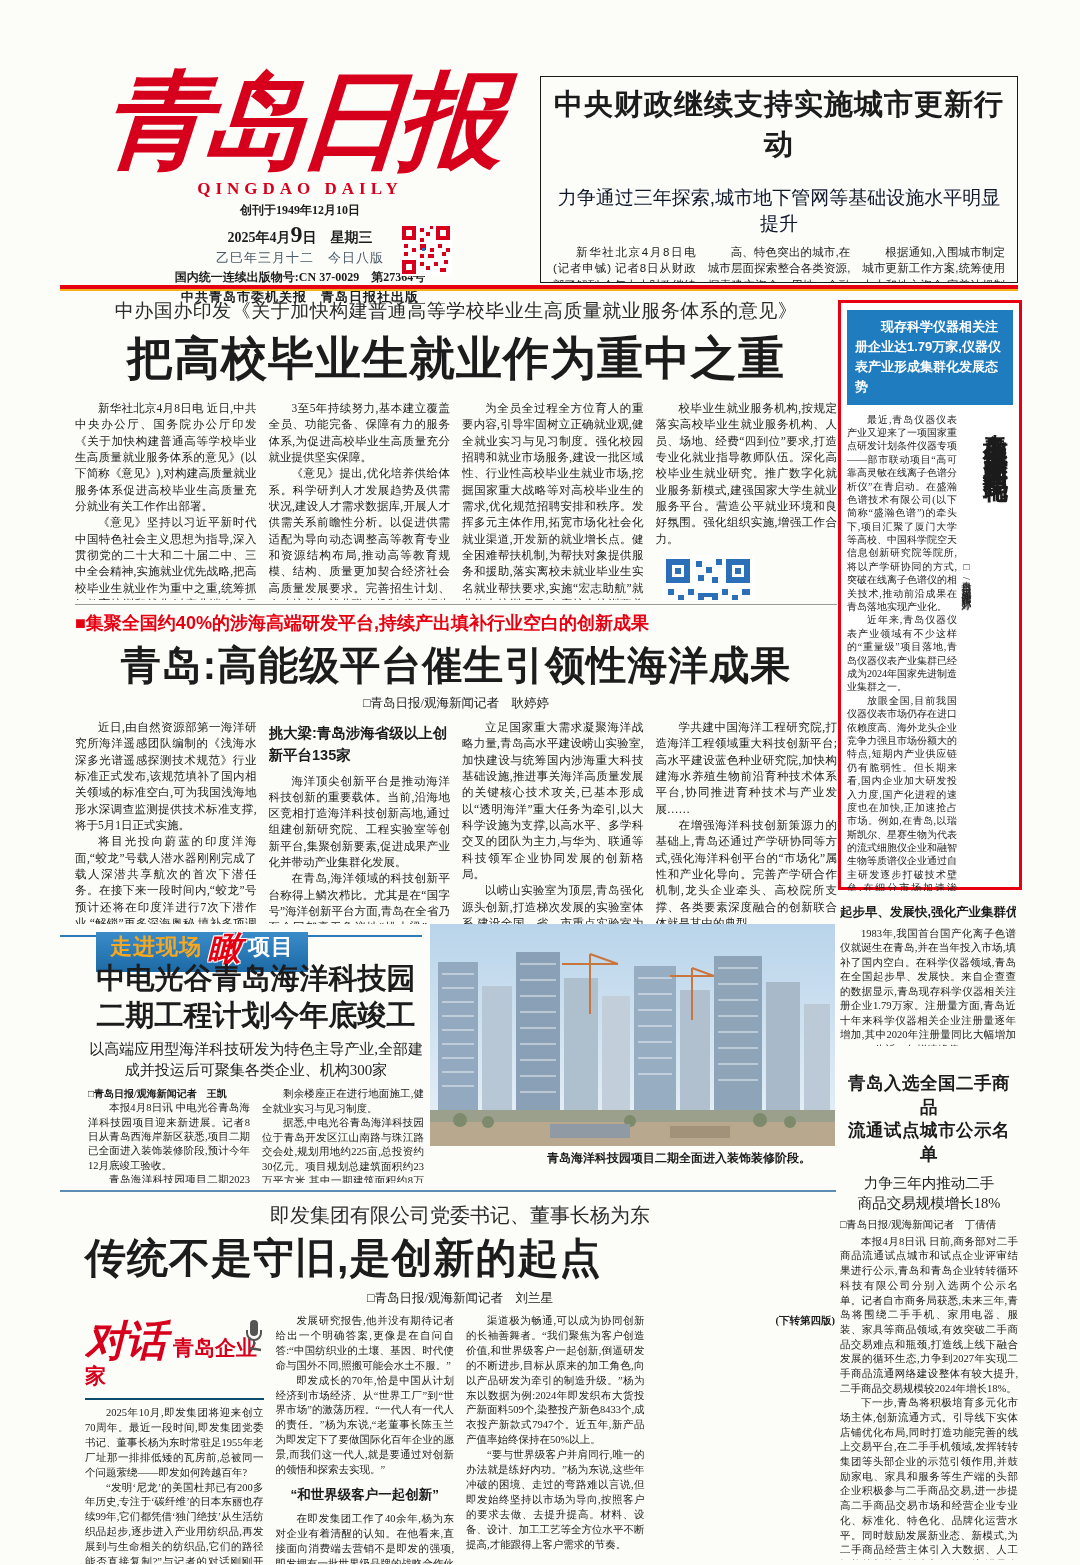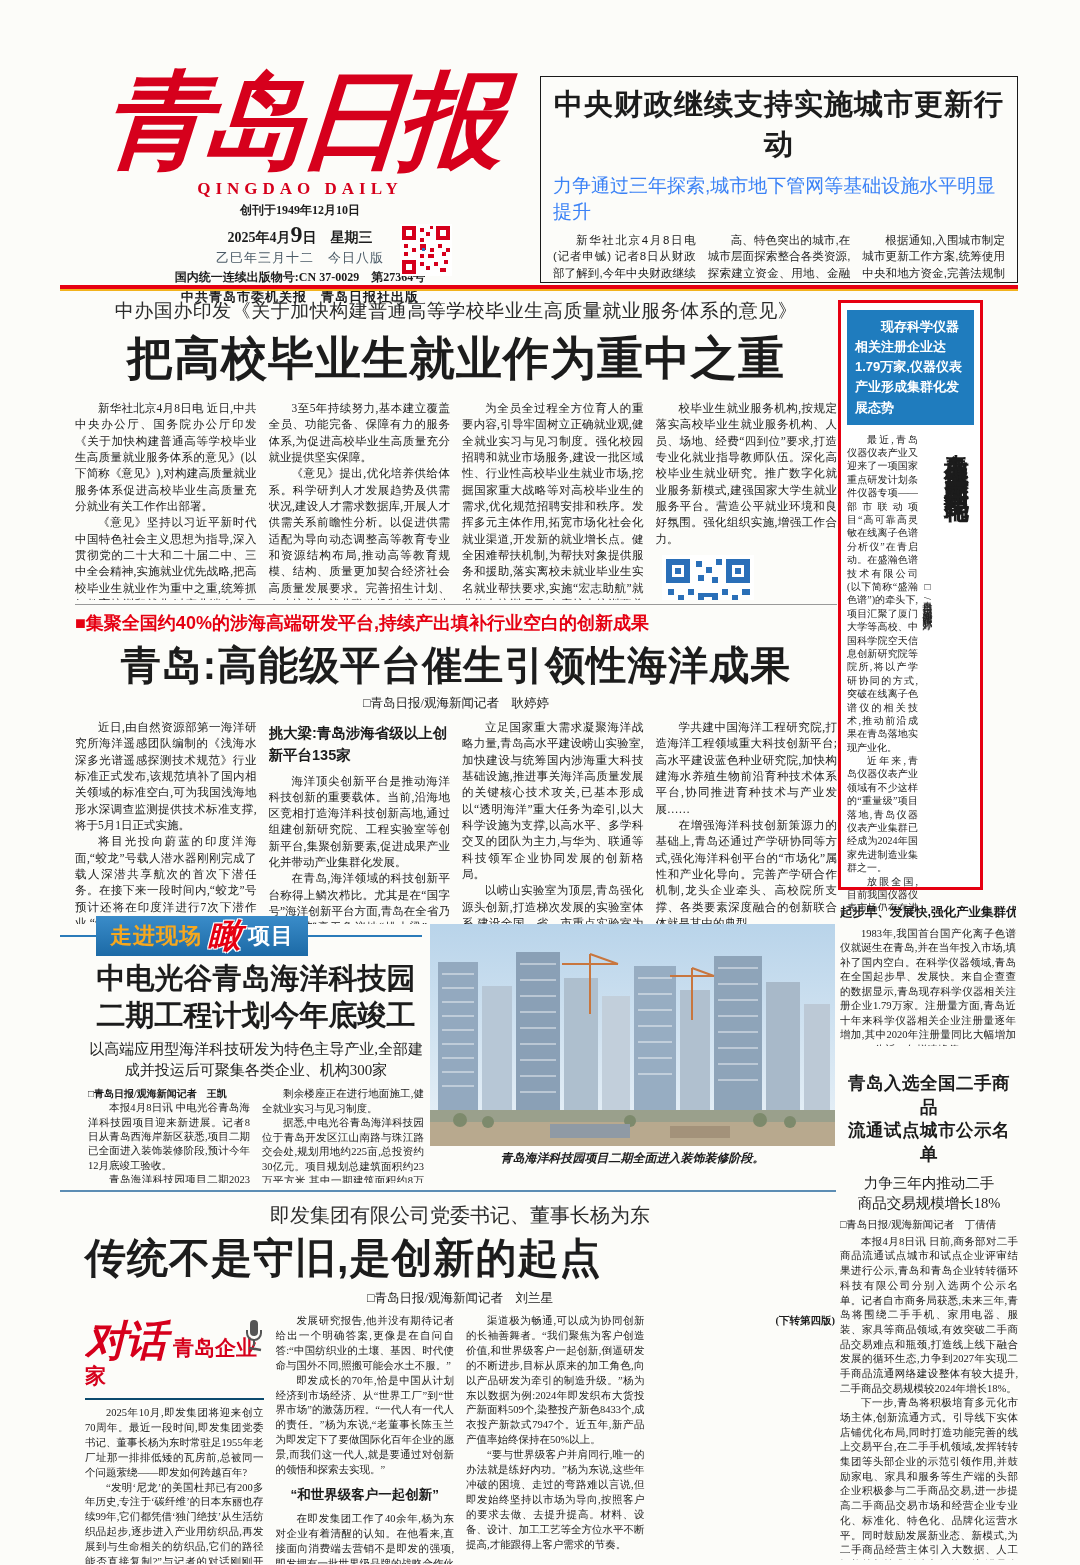--- a/index.html
+++ b/index.html
@@ -18,21 +18,21 @@
   .mast-lunar { font-size:13px; color:#4a5a66; margin-top:1px; letter-spacing:1px; }
   .mast-issue { font-size:12px; font-weight:bold; margin-top:2px; }
   .mast-pub { font-size:13px; font-weight:bold; margin-top:2px; letter-spacing:1px; }
   .mast-qr { position:absolute; right:88px; top:158px; width:52px; height:52px; }
 
   .rule-red { position:absolute; left:60px; top:285px; width:958px; height:6px; background:#e60012; border-bottom:2px solid #f2b21c; }
 
   
   .topbox { position:absolute; left:540px; top:76px; width:478px; height:207px; border:1.5px solid #1a1a1a; padding:8px 12px 6px; overflow:hidden; }
   .topbox h1 { font-size:29px; letter-spacing:1px; text-align:center; font-weight:bold; }
-  .topbox .sub { font-size:19px; margin:8px 0 7px; font-weight:normal; color:#3b82f6; }
+  .topbox .sub { font-size:19px; text-align:center; margin:20px 0 7px; font-weight:normal; color:#0f172a; }
   .cols { display:flex; gap:12px; }
   .col { flex:1; overflow:hidden; }
   .topbox .col { height:118px; }
   p.b { font-size:11.5px; line-height:1.42; text-align:justify; text-indent:2em; }
 
   
   .lead { position:absolute; left:75px; top:298px; width:762px; height:302px; }
   .lead .kicker { font-size:19px; text-align:center; color:#2b2b2b; letter-spacing:0.5px; }
   .lead h1 { font-size:46px; letter-spacing:1px; text-align:center; margin:4px 0 10px; font-weight:bold; }
   .lead .col { height:200px; }
@@ -41,50 +41,50 @@
   
   .marine { position:absolute; left:75px; top:604px; width:762px; height:296px; border-top:1px solid #999; padding-top:6px; }
   .marine .kicker { color:#e60012; font-weight:bold; font-size:18px; }
   .marine h2 { font-size:40px; text-align:center; letter-spacing:1px; margin:3px 0 2px; font-weight:bold; }
   .byline { text-align:center; font-size:12.5px; margin-bottom:7px; }
   .marine .col { height:205px; }
   h4.inhead { font-size:14.5px; font-weight:bold; margin:4px 0 6px; line-height:1.5; }
   p.jump { text-align:right; font-weight:bold; text-indent:0; font-size:11.5px; }
 
   
-  .redbox { position:absolute; left:838px; top:300px; width:145px; height:590px; border:3px solid #e60012; background:#fff; padding:7px 6px 6px; }
+  .redbox { position:absolute; left:838px; top:300px; width:184px; height:590px; border:3px solid #e60012; background:#fff; padding:7px 6px 6px; }
   .bluebanner { background:#1f7cbe; color:#fff; font-weight:bold; font-size:13px; line-height:1.55; padding:7px 8px; text-indent:2em; font-family:"Liberation Sans","DejaVu Sans",sans-serif; }
   .redbox-row { display:flex; margin-top:8px; height:478px; }
   .redbox-text { flex:1; overflow:hidden; }
   .redbox-text p { font-size:10px; line-height:1.34; text-align:justify; text-indent:2em; }
   .vbyline { writing-mode:vertical-rl; font-size:10px; color:#222; padding-top:148px; width:16px; letter-spacing:1px; }
   .vtitle { writing-mode:vertical-rl; font-size:25px; font-weight:bold; letter-spacing:3px; width:40px; text-align:start; font-family:"Liberation Sans","DejaVu Sans",sans-serif; }
 
   
   .instr { position:absolute; left:840px; top:900px; width:176px; height:146px; overflow:hidden; }
   .instr h3 { font-size:12.5px; font-weight:bold; text-align:center; margin:4px 0 6px; white-space:nowrap; }
   .instr p { font-size:10.5px; line-height:1.38; text-align:justify; text-indent:2em; }
 
   
   .banner-wrap { position:absolute; left:60px; top:916px; width:362px; height:42px; }
   .banner-line { position:absolute; left:0; top:19px; width:100%; height:2px; background:#2b7bb9; }
-  .banner-box { position:absolute; left:36px; top:0; height:40px; background:linear-gradient(#3a8cc9,#1c6aa6); display:flex; align-items:center; padding:0 14px; gap:6px; }
+  .banner-box { position:absolute; left:36px; top:16px; height:40px; background:linear-gradient(#3a8cc9,#1c6aa6); display:flex; padding:0 14px; gap:6px; }
   .banner-box .t1 { color:#f7a81e; font-weight:bold; font-size:22px; letter-spacing:1px; }
   .banner-box .t2 { color:#e60012; font-weight:bold; font-size:34px; font-style:italic; text-shadow:1px 1px 0 #fff,-1px -1px 0 #fff,1px -1px 0 #fff,-1px 1px 0 #fff; line-height:1; }
   .banner-box .t3 { color:#fff; font-weight:bold; font-size:22px; letter-spacing:1px; }
   .project { position:absolute; left:88px; top:960px; width:336px; height:224px; }
   .project h2 { font-size:29px; text-align:center; line-height:1.28; font-weight:bold; }
   .project .sub { font-size:15px; text-align:center; line-height:1.4; margin:5px 0 6px; color:#222; }
   .project .bl { font-size:10px; font-weight:bold; text-indent:0; }
   .project .col { height:96px; }
   .project p { font-size:10.5px; line-height:1.38; }
 
   
   .photo { position:absolute; left:430px; top:924px; width:405px; height:222px; overflow:hidden; background:#cfe0ee; }
-  .caption { position:absolute; left:430px; top:1150px; width:405px; text-align:center; font-size:12px; font-weight:bold;font-style:italic; }
+  .caption { position:absolute; left:406px; top:1150px; width:405px; text-align:right; font-size:12px; font-weight:bold; }
 
   
   .second { position:absolute; left:840px; top:1072px; width:178px; height:488px; overflow:hidden; }
   .second h2 { font-size:17.5px; font-weight:bold; text-align:center; line-height:1.35; letter-spacing:0.5px; }
   .second .sub { font-size:14.5px; text-align:center; line-height:1.4; margin:6px 0 5px; color:#222; }
   .second .bl { font-size:10.5px; text-indent:0; margin-bottom:2px; }
   .second p { font-size:10.5px; line-height:1.4; text-align:justify; text-indent:2em; }
 
   .rule-blue { position:absolute; left:60px; top:1190px; width:776px; height:1.5px; background:#5c8db4; }
 

